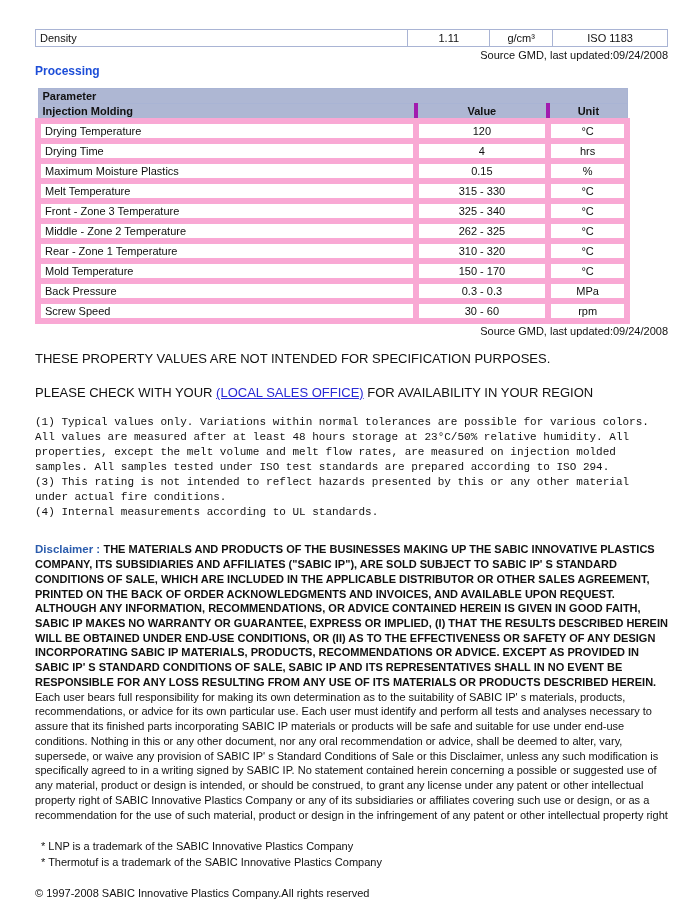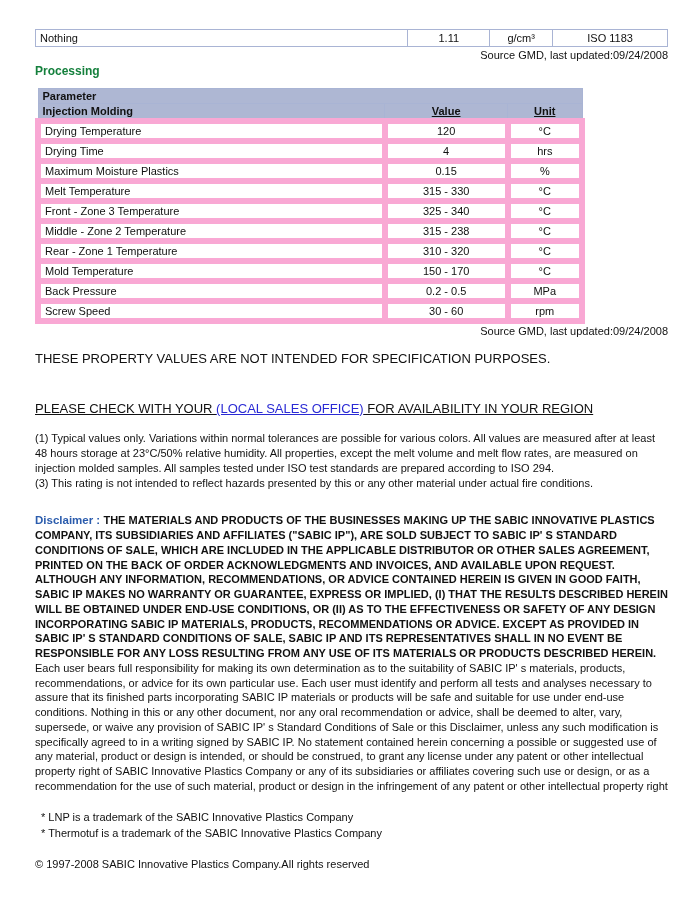--- a/index.html
+++ b/index.html
@@ -22,44 +22,44 @@
     border: 1px solid #a9b4d4; height: 17px; padding: 1px 4px;
   }
   table.prop-strip td.c { text-align: center; }
 
   .source-note {
     width: 633px; text-align: right;
     font-size: 11px; margin-top: 2px; color: #111111;
   }
 
   h3.section-title {
-    margin-top: 3px; font-size: 12px; font-weight: bold; color: #15803d;
+    margin-top: 3px; font-size: 12px; font-weight: bold; color: #1d4ed8;
   }
 
   
   table.proc {
-    margin-top: 10px; width: 550px;
+    margin-top: 10px; width: 595px;
     border-collapse: collapse; font-size: 11px;
   }
   table.proc th, table.proc td { padding: 1px 4px; height: 15px; }
   table.proc thead th {
     background: #aeb7d3; font-weight: bold; text-align: left;
     border: 1px solid #a9b4d4;
   }
   table.proc thead tr.cols th { border-top: 1px solid #c5cde2; }
-  table.proc thead tr.cols th + th { border-left: 1px solid #a21caf; text-align: center; text-decoration: underline; }
+  table.proc thead tr.cols th + th { border-left: 4px solid #a21caf; text-align: center; }
   table.proc tbody td { border: 6px solid #f9a8d4; }
   table.proc tbody td.c { text-align: center; }
 
   .statement { font-size: 13px; }
   .statement.first { margin-top: 14px; }
-  .statement.second { margin-top: 35px; text-decoration: underline; }
+  .statement.second { margin-top: 19px; }
   a.sales-link { color: #2a2ad4; text-decoration: underline; cursor: pointer; }
 
-  .notes { margin-top: 15px; font-size: 11px; line-height: 1.36; }
+  .notes { margin-top: 15px; font-size: 11px; line-height: 1.36; font-family: Liberation Mono, monospace; }
   .notes p { margin: 0; }
 
   .disclaimer { margin-top: 22px; font-size: 11px; line-height: 1.34; text-align: left; }
   .disclaimer .dlabel { color: #2b5cad; font-weight: bold; font-size: 11.5px; }
   .disclaimer .dbold { font-weight: bold; font-size: 11px; }
 
   .trademarks { margin-top: 17px; font-size: 11px; line-height: 1.4; margin-left: 6px; }
   .copyright { margin-top: 17px; font-size: 11px; }
 </style>
 </head>
@@ -70,21 +70,21 @@
 
     <table class="prop-strip">
       <colgroup>
           <col style="width:373px">
           <col style="width:82px">
           <col style="width:63px">
           <col style="width:115px">
         </colgroup>
       <tbody>
         <tr>
-          <td>Nothing</td>
+          <td>Density</td>
           <td class="c">1.11</td>
           <td class="c">g/cm³</td>
           <td class="c">ISO 1183</td>
         </tr>
       </tbody>
     </table>
 
     <div class="source-note">Source GMD, last updated:09/24/2008</div>
 
     <h3 class="section-title">Processing</h3>
@@ -126,55 +126,56 @@
           <td class="c">315 - 330</td>
           <td class="c">°C</td>
         </tr>
         <tr>
           <td>Front - Zone 3 Temperature</td>
           <td class="c">325 - 340</td>
           <td class="c">°C</td>
         </tr>
         <tr>
           <td>Middle - Zone 2 Temperature</td>
-          <td class="c">315 - 238</td>
+          <td class="c">262 - 325</td>
           <td class="c">°C</td>
         </tr>
         <tr>
           <td>Rear - Zone 1 Temperature</td>
           <td class="c">310 - 320</td>
           <td class="c">°C</td>
         </tr>
         <tr>
           <td>Mold Temperature</td>
           <td class="c">150 - 170</td>
           <td class="c">°C</td>
         </tr>
         <tr>
           <td>Back Pressure</td>
-          <td class="c">0.2 - 0.5</td>
+          <td class="c">0.3 - 0.3</td>
           <td class="c">MPa</td>
         </tr>
         <tr>
           <td>Screw Speed</td>
           <td class="c">30 - 60</td>
           <td class="c">rpm</td>
         </tr>
       </tbody>
     </table>
 
     <div class="source-note" style="margin-top:1px">Source GMD, last updated:09/24/2008</div>
 
     <p class="statement first">THESE PROPERTY VALUES ARE NOT INTENDED FOR SPECIFICATION PURPOSES.</p>
 
     <p class="statement second"><span>PLEASE CHECK WITH YOUR </span><a class="sales-link">(LOCAL SALES OFFICE)</a><span> FOR AVAILABILITY IN YOUR REGION</span></p>
 
     <div class="notes">
       <p>(1) Typical values only. Variations within normal tolerances are possible for various colors. All values are measured after at least 48 hours storage at 23°C/50% relative humidity. All properties, except the melt volume and melt flow rates, are measured on injection molded samples. All samples tested under ISO test standards are prepared according to ISO 294.</p>
       <p>(3) This rating is not intended to reflect hazards presented by this or any other material under actual fire conditions.</p>
+      <p>(4) Internal measurements according to UL standards.</p>
     </div>
 
     <p class="disclaimer"><span class="dlabel">Disclaimer : </span><span class="dbold">THE MATERIALS AND PRODUCTS OF THE BUSINESSES MAKING UP THE SABIC INNOVATIVE PLASTICS COMPANY, ITS SUBSIDIARIES AND AFFILIATES ("SABIC IP"), ARE SOLD SUBJECT TO SABIC IP' S STANDARD CONDITIONS OF SALE, WHICH ARE INCLUDED IN THE APPLICABLE DISTRIBUTOR OR OTHER SALES AGREEMENT, PRINTED ON THE BACK OF ORDER ACKNOWLEDGMENTS AND INVOICES, AND AVAILABLE UPON REQUEST. ALTHOUGH ANY INFORMATION, RECOMMENDATIONS, OR ADVICE CONTAINED HEREIN IS GIVEN IN GOOD FAITH, SABIC IP MAKES NO WARRANTY OR GUARANTEE, EXPRESS OR IMPLIED, (I) THAT THE RESULTS DESCRIBED HEREIN WILL BE OBTAINED UNDER END-USE CONDITIONS, OR (II) AS TO THE EFFECTIVENESS OR SAFETY OF ANY DESIGN INCORPORATING SABIC IP MATERIALS, PRODUCTS, RECOMMENDATIONS OR ADVICE. EXCEPT AS PROVIDED IN SABIC IP' S STANDARD CONDITIONS OF SALE, SABIC IP AND ITS REPRESENTATIVES SHALL IN NO EVENT BE RESPONSIBLE FOR ANY LOSS RESULTING FROM ANY USE OF ITS MATERIALS OR PRODUCTS DESCRIBED HEREIN.</span><span> Each user bears full responsibility for making its own determination as to the suitability of SABIC IP' s materials, products, recommendations, or advice for its own particular use. Each user must identify and perform all tests and analyses necessary to assure that its finished parts incorporating SABIC IP materials or products will be safe and suitable for use under end-use conditions. Nothing in this or any other document, nor any oral recommendation or advice, shall be deemed to alter, vary, supersede, or waive any provision of SABIC IP' s Standard Conditions of Sale or this Disclaimer, unless any such modification is specifically agreed to in a writing signed by SABIC IP. No statement contained herein concerning a possible or suggested use of any material, product or design is intended, or should be construed, to grant any license under any patent or other intellectual property right of SABIC Innovative Plastics Company or any of its subsidiaries or affiliates covering such use or design, or as a recommendation for the use of such material, product or design in the infringement of any patent or other intellectual property right</span></p>
 
     <div class="trademarks">
       <p>* LNP is a trademark of the SABIC Innovative Plastics Company</p>
       <p>* Thermotuf is a trademark of the SABIC Innovative Plastics Company</p>
     </div>
 
     <p class="copyright">© 1997-2008 SABIC Innovative Plastics Company.All rights reserved</p>

